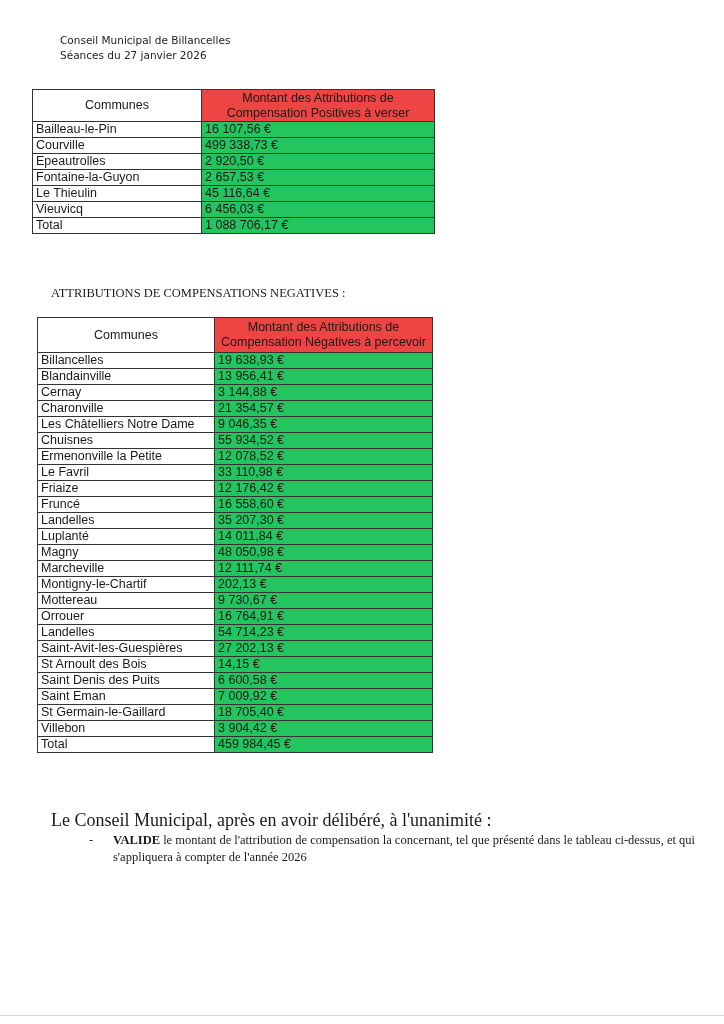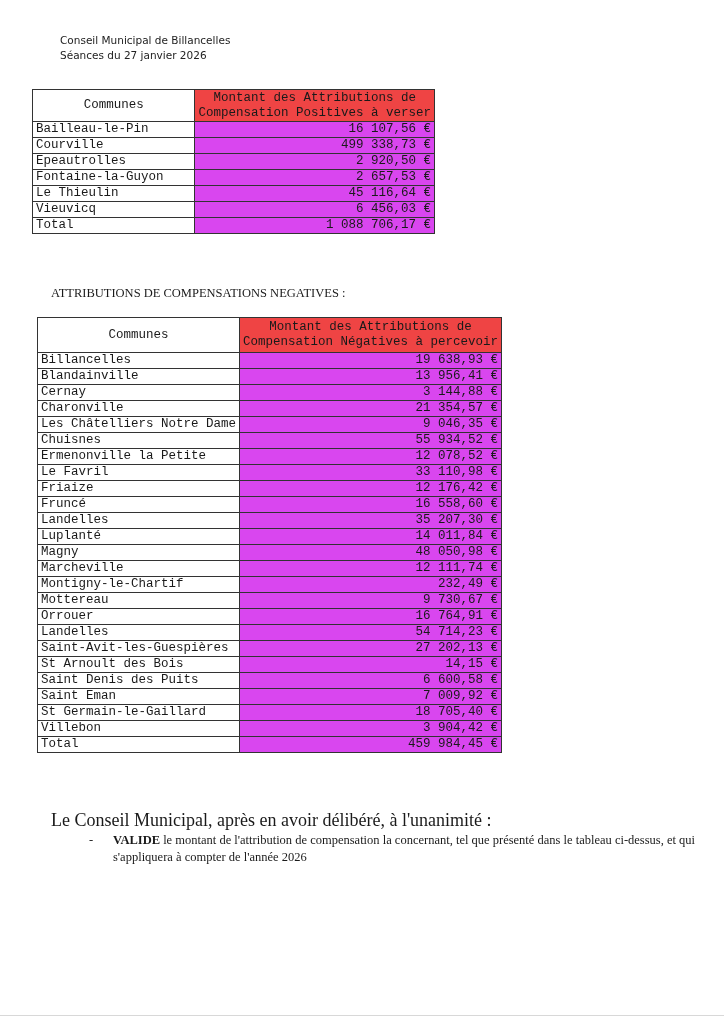--- a/index.html
+++ b/index.html
@@ -6,30 +6,30 @@
   body {
     width: 724px; height: 1024px; background: #ffffff; position: relative; overflow: hidden;
     color: #1a1a1a;
   }
   .header {
     position: absolute; left: 52px; top: 33px;
     font-family: "DejaVu Sans", sans-serif; font-size: 10.5px; line-height: 15px; color: #222; margin-left: 8px;
   }
   table.t {
     position: absolute; border-collapse: collapse;
-    font-family: Liberation Mono, monospace; font-size: 12.5px; color: #1a1a1a;
+    font-family: Liberation Sans, sans-serif; font-size: 12.5px; color: #1a1a1a;
   }
   table.t td, table.t th {
     border: 1px solid #333; padding: 0 3px; height: 15px; line-height: 15px; white-space: nowrap;
   }
   table.t th { font-weight: normal; text-align: center; line-height: 15px; }
   table.t th.c1 { background: #ffffff; }
   table.t th.c2 { background: #ef4444; }
   table.t td.name { text-align: left; }
-  table.t td.amt { text-align: right; background: #d946ef; }
+  table.t td.amt { background: #22c55e; }
   table.t tr.total td { border-top: 1.5px solid #222; }
   #t1 { left: 32px; top: 89px; width: 403px; }
   #t1 .c1 { width: 162px; }
   #t1 th { height: 31px; }
   #t2 { left: 37px; top: 317px; width: 396px; }
   #t2 .c1 { width: 170px; }
   #t2 th { height: 34px; }
   .section-title {
     position: absolute; left: 51px; top: 286px;
     font-family: "Liberation Serif", serif; font-size: 12.5px; color: #1a1a1a;
@@ -163,21 +163,21 @@
       <tr>
         <td class="name">Magny</td>
         <td class="amt">48 050,98 €</td>
       </tr>
       <tr>
         <td class="name">Marcheville</td>
         <td class="amt">12 111,74 €</td>
       </tr>
       <tr>
         <td class="name">Montigny-le-Chartif</td>
-        <td class="amt">232,49 €</td>
+        <td class="amt">202,13 €</td>
       </tr>
       <tr>
         <td class="name">Mottereau</td>
         <td class="amt">9 730,67 €</td>
       </tr>
       <tr>
         <td class="name">Orrouer</td>
         <td class="amt">16 764,91 €</td>
       </tr>
       <tr>

